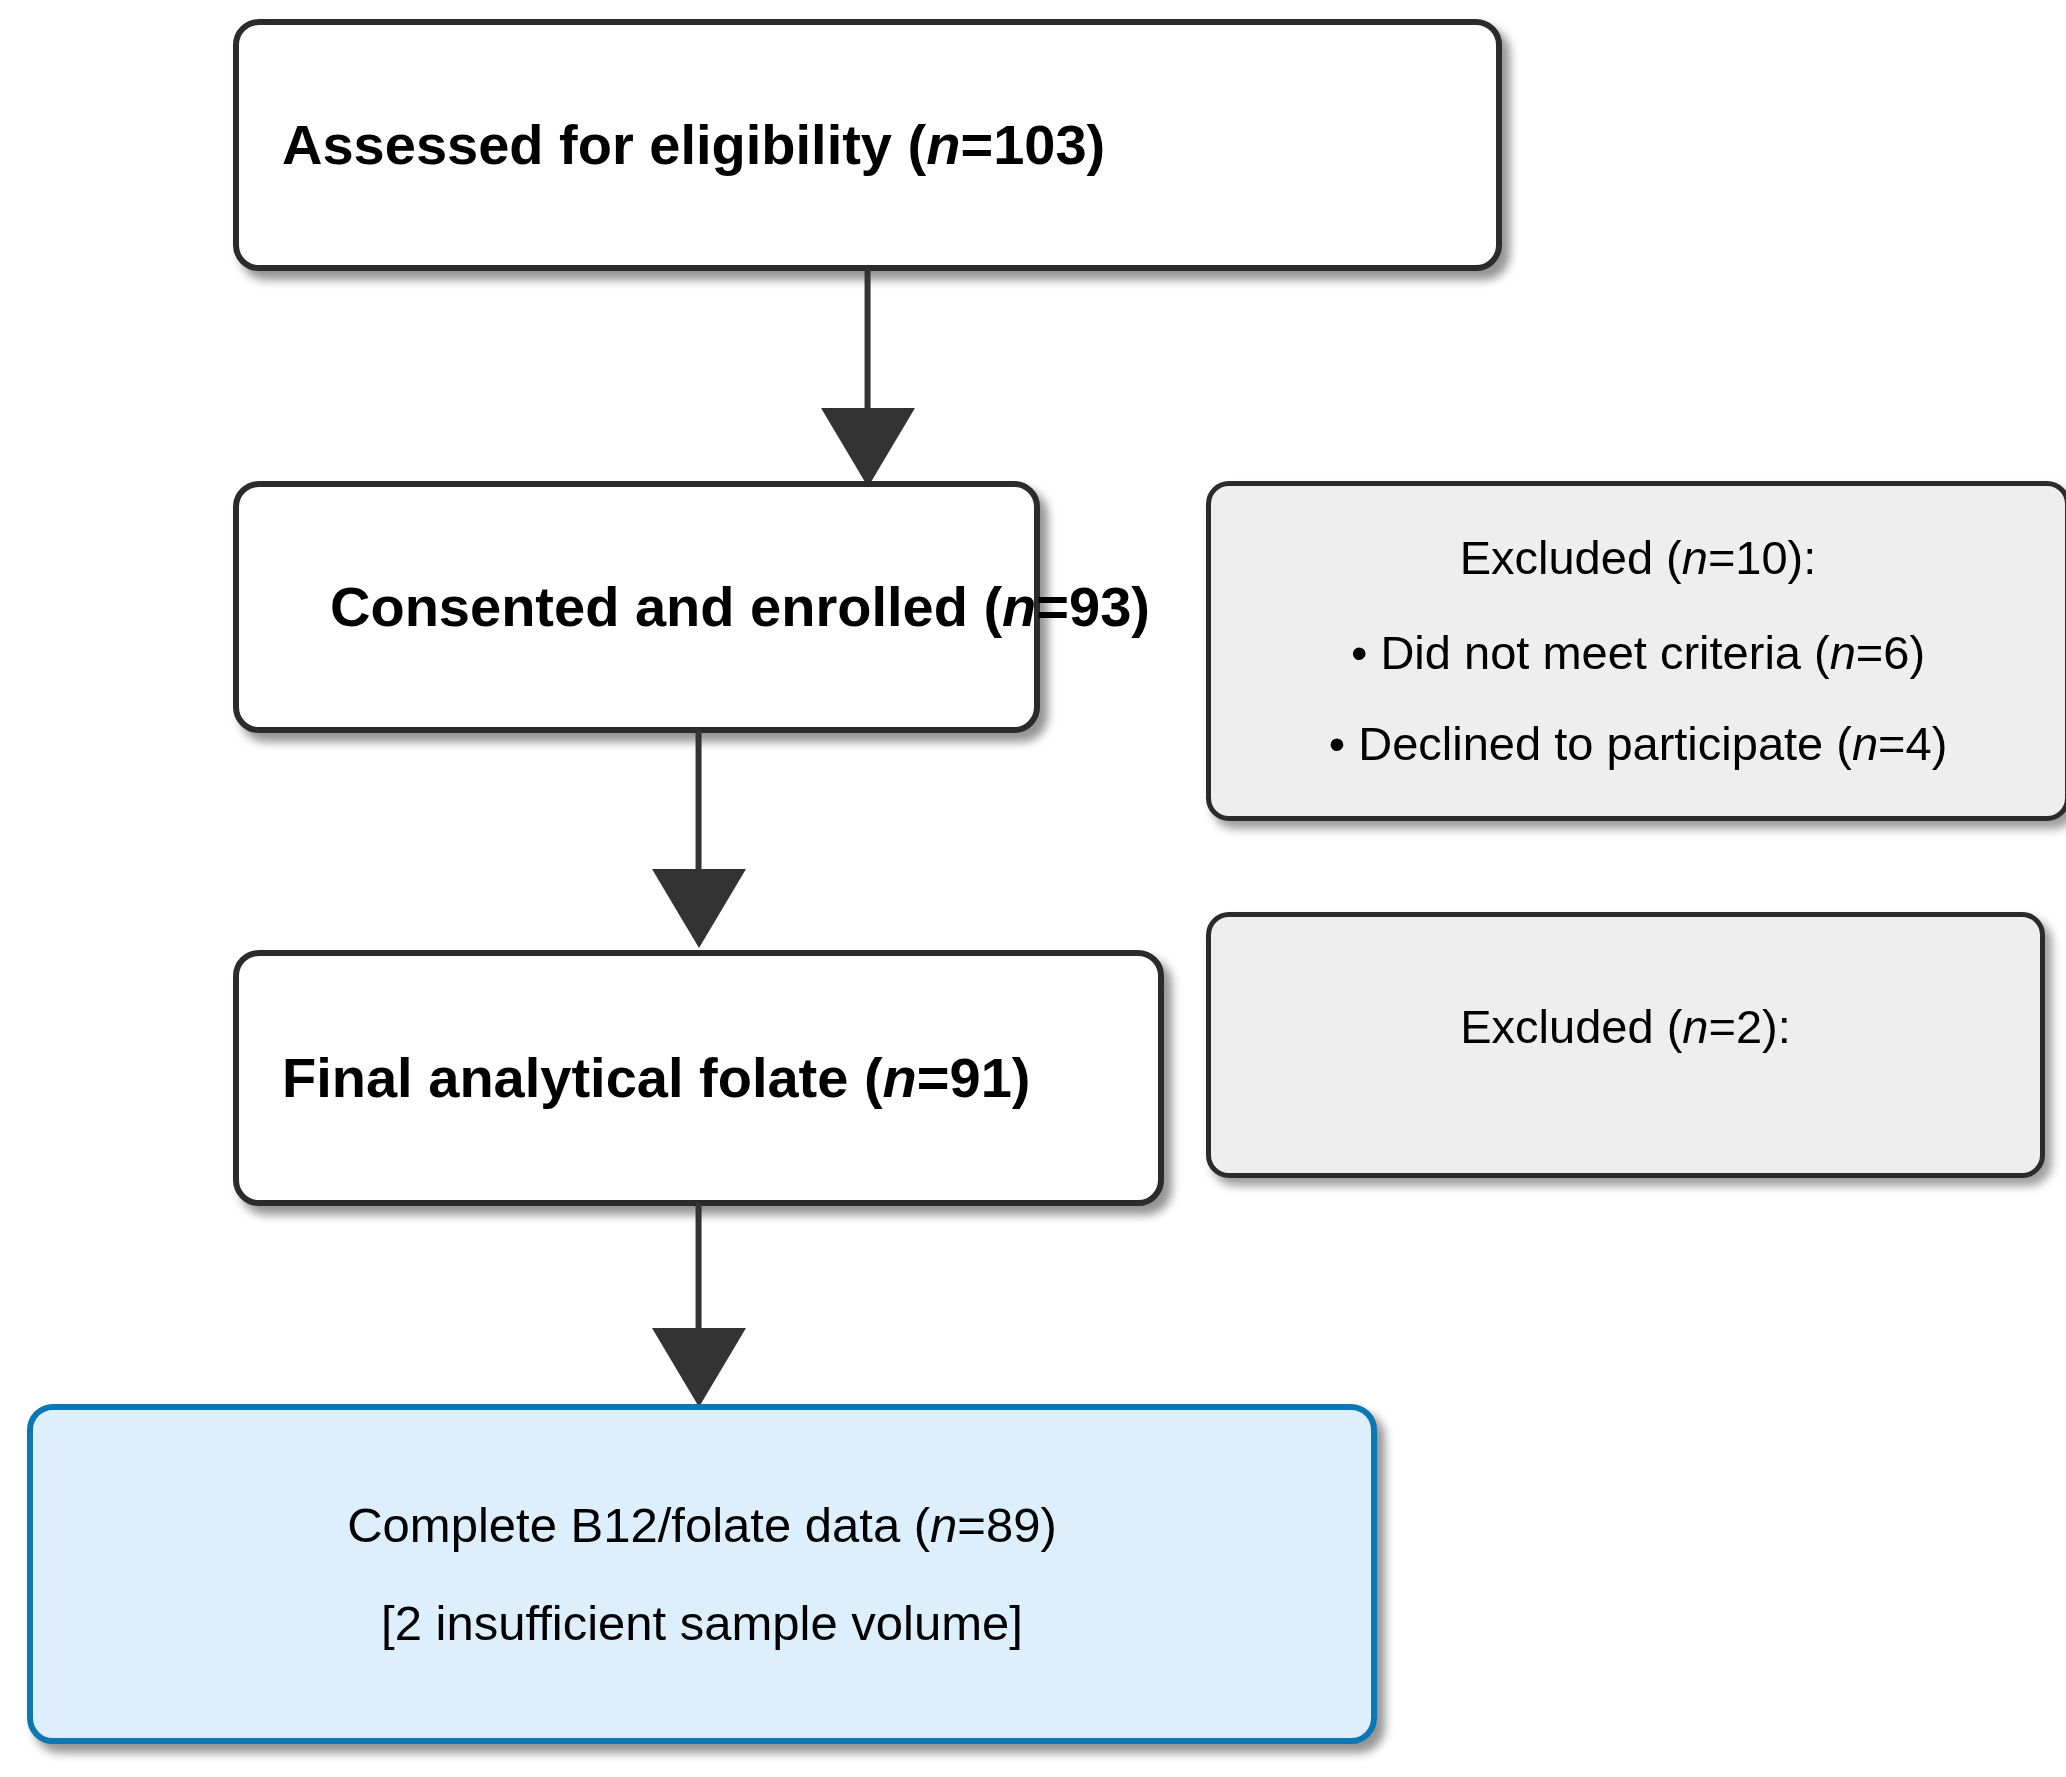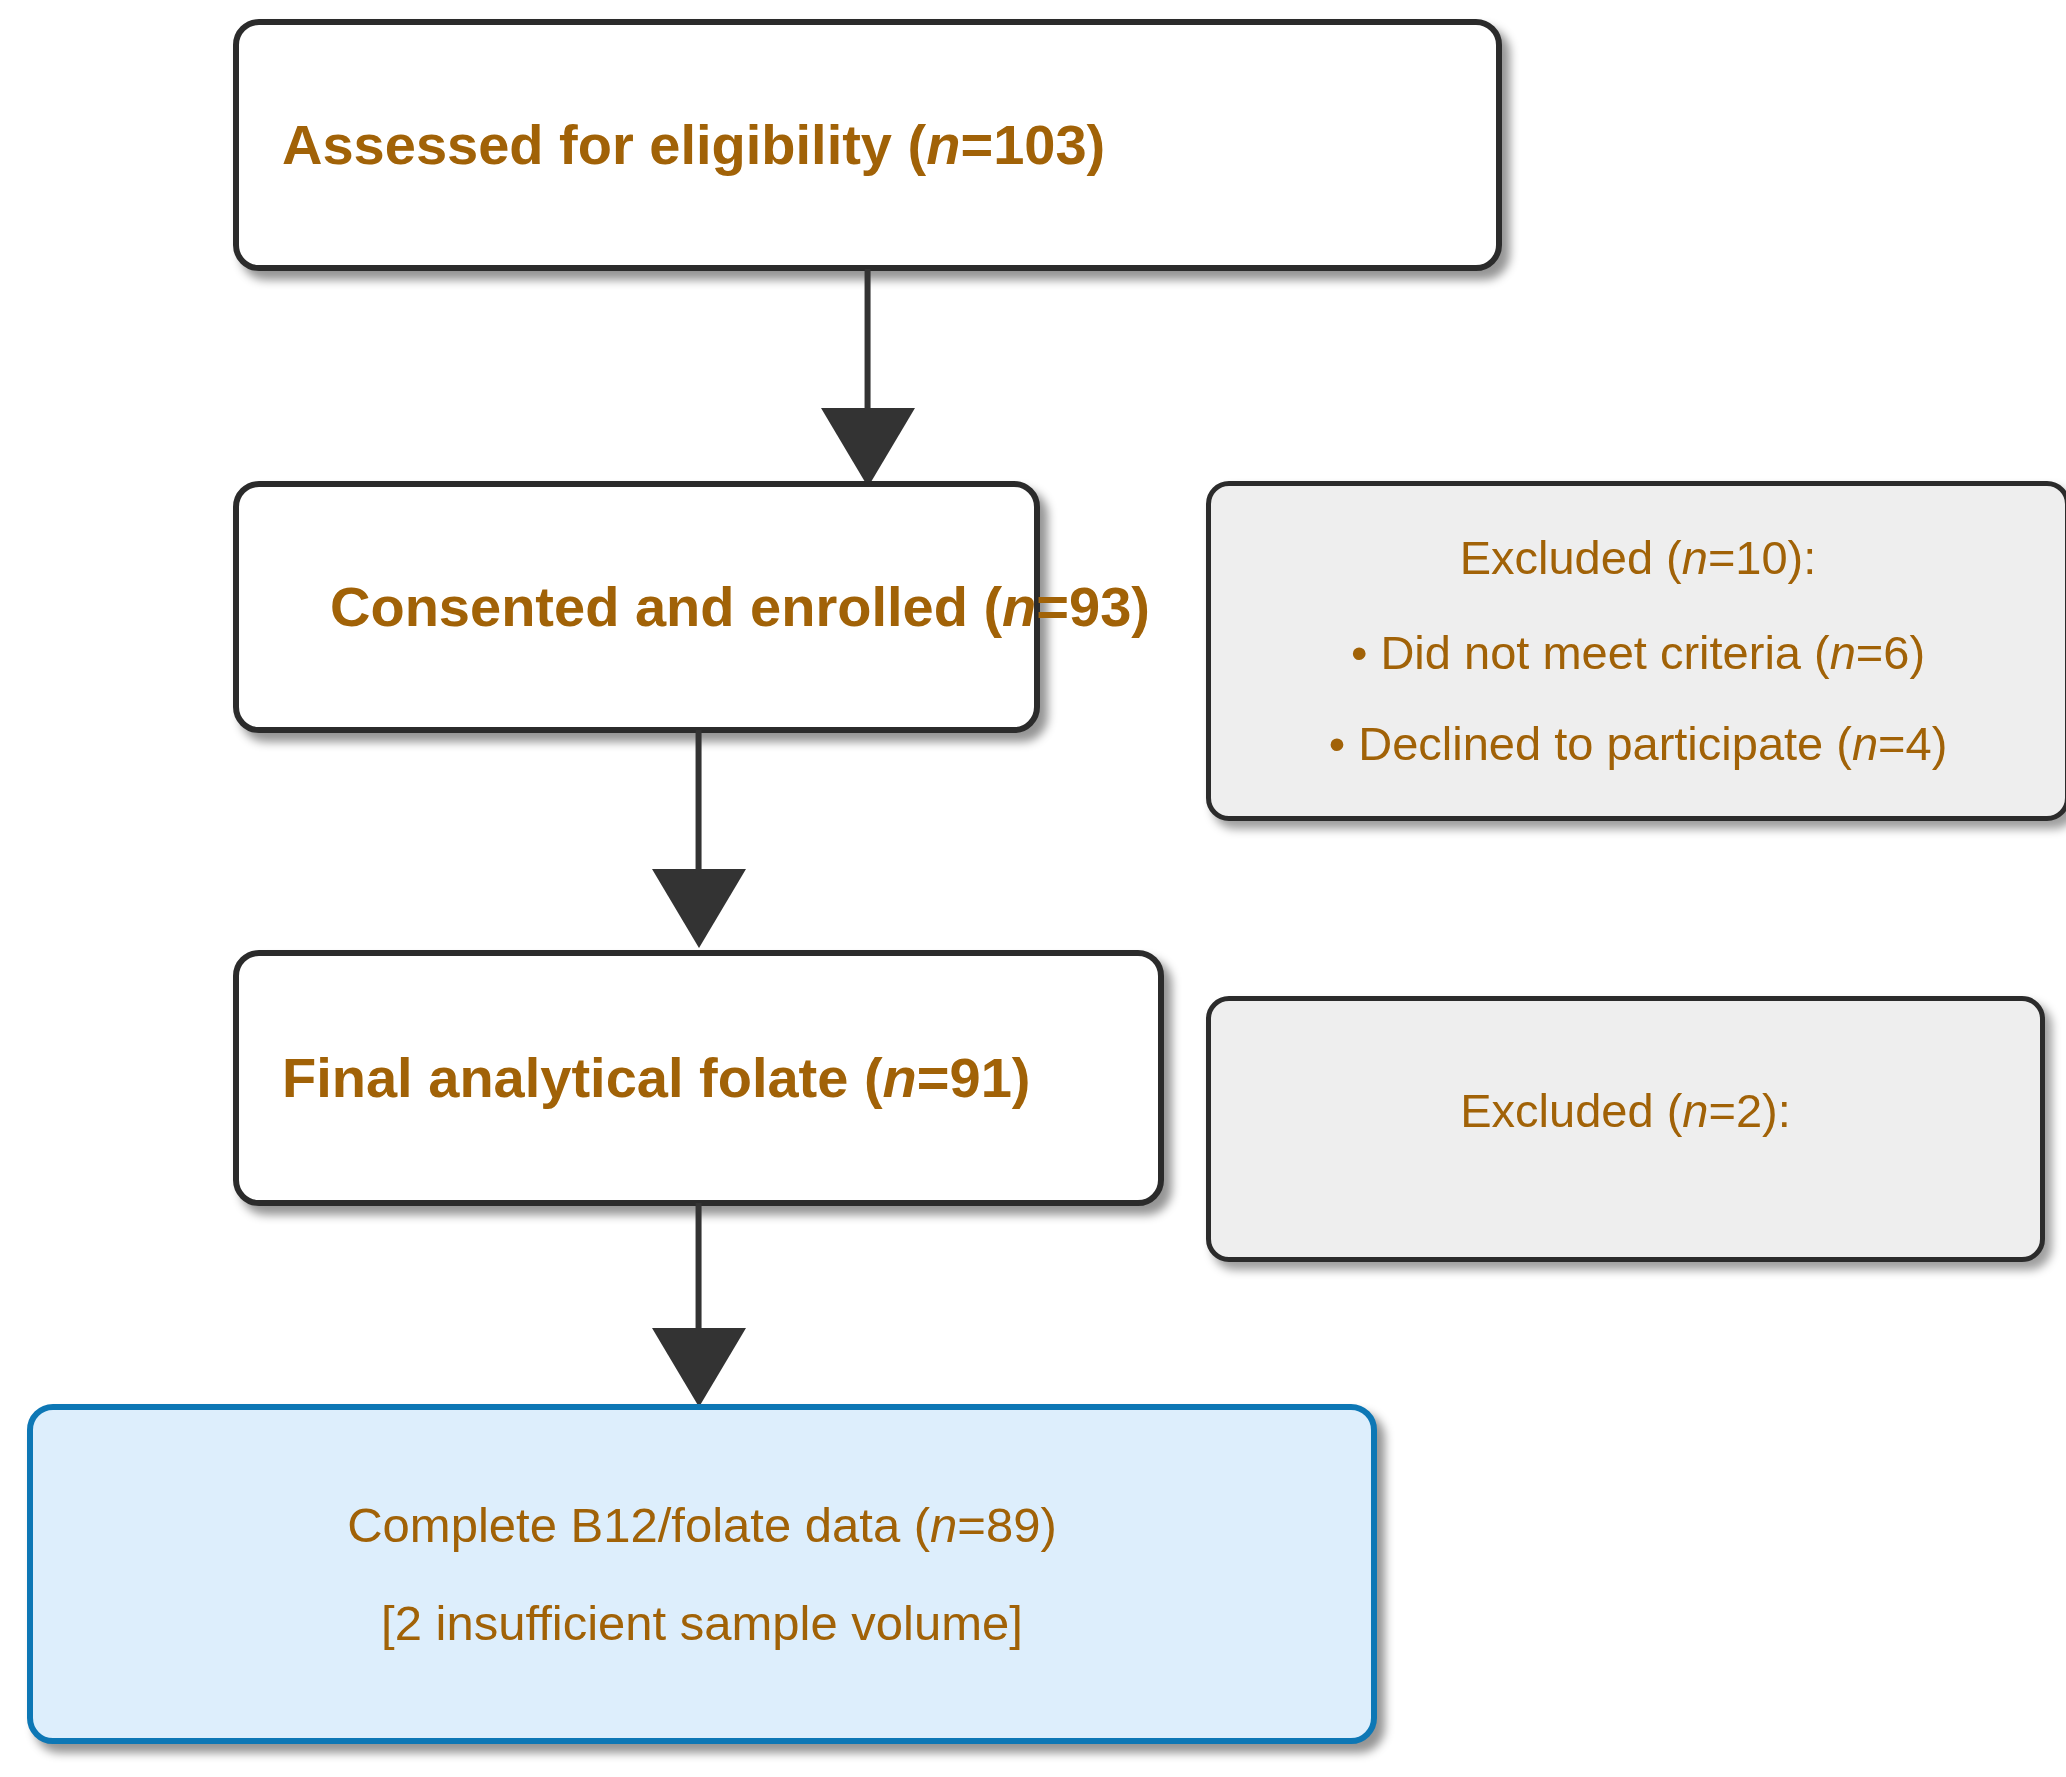--- a/index.html
+++ b/index.html
@@ -43,21 +43,21 @@
 
   .node.outcome {
     background: #ddeefc;
     border: 6.9px solid #0d77b5;
     border-radius: 26px;
     box-shadow: 7.6px 8.4px 10px rgba(0,0,0,0.42);
     align-items: center;
   }
 
   .node-line {
-    color: #a16207;
+    color: #000000;
     white-space: nowrap;
     line-height: 1.28;
   }
 
   .primary .node-line {
     font-size: 56px;
     font-weight: bold;
     padding-left: 43px;
   }
 
@@ -142,21 +142,21 @@
     <div class="shaft" style="height:142px;"></div>
     <div class="head"></div>
   </div>
 
   <div class="node primary" style="left:233px; top:950px; width:931px; height:256px;">
     <div class="node-line">
       <span>Final analytical folate (</span><span class="ital">n</span><span>=91)</span>
     </div>
   </div>
 
-  <div class="node aside" style="left:1206px; top:996px; width:839px; height:266px;">
+  <div class="node aside" style="left:1206px; top:912px; width:839px; height:266px;">
     <div class="node-line head">
       <span>Excluded (</span><span class="ital">n</span><span>=2):</span>
     </div>
   </div>
 
   <div class="connector" style="left:651px; top:1203px; width:95px; height:204px;">
     <div class="shaft" style="height:128px;"></div>
     <div class="head"></div>
   </div>
 

